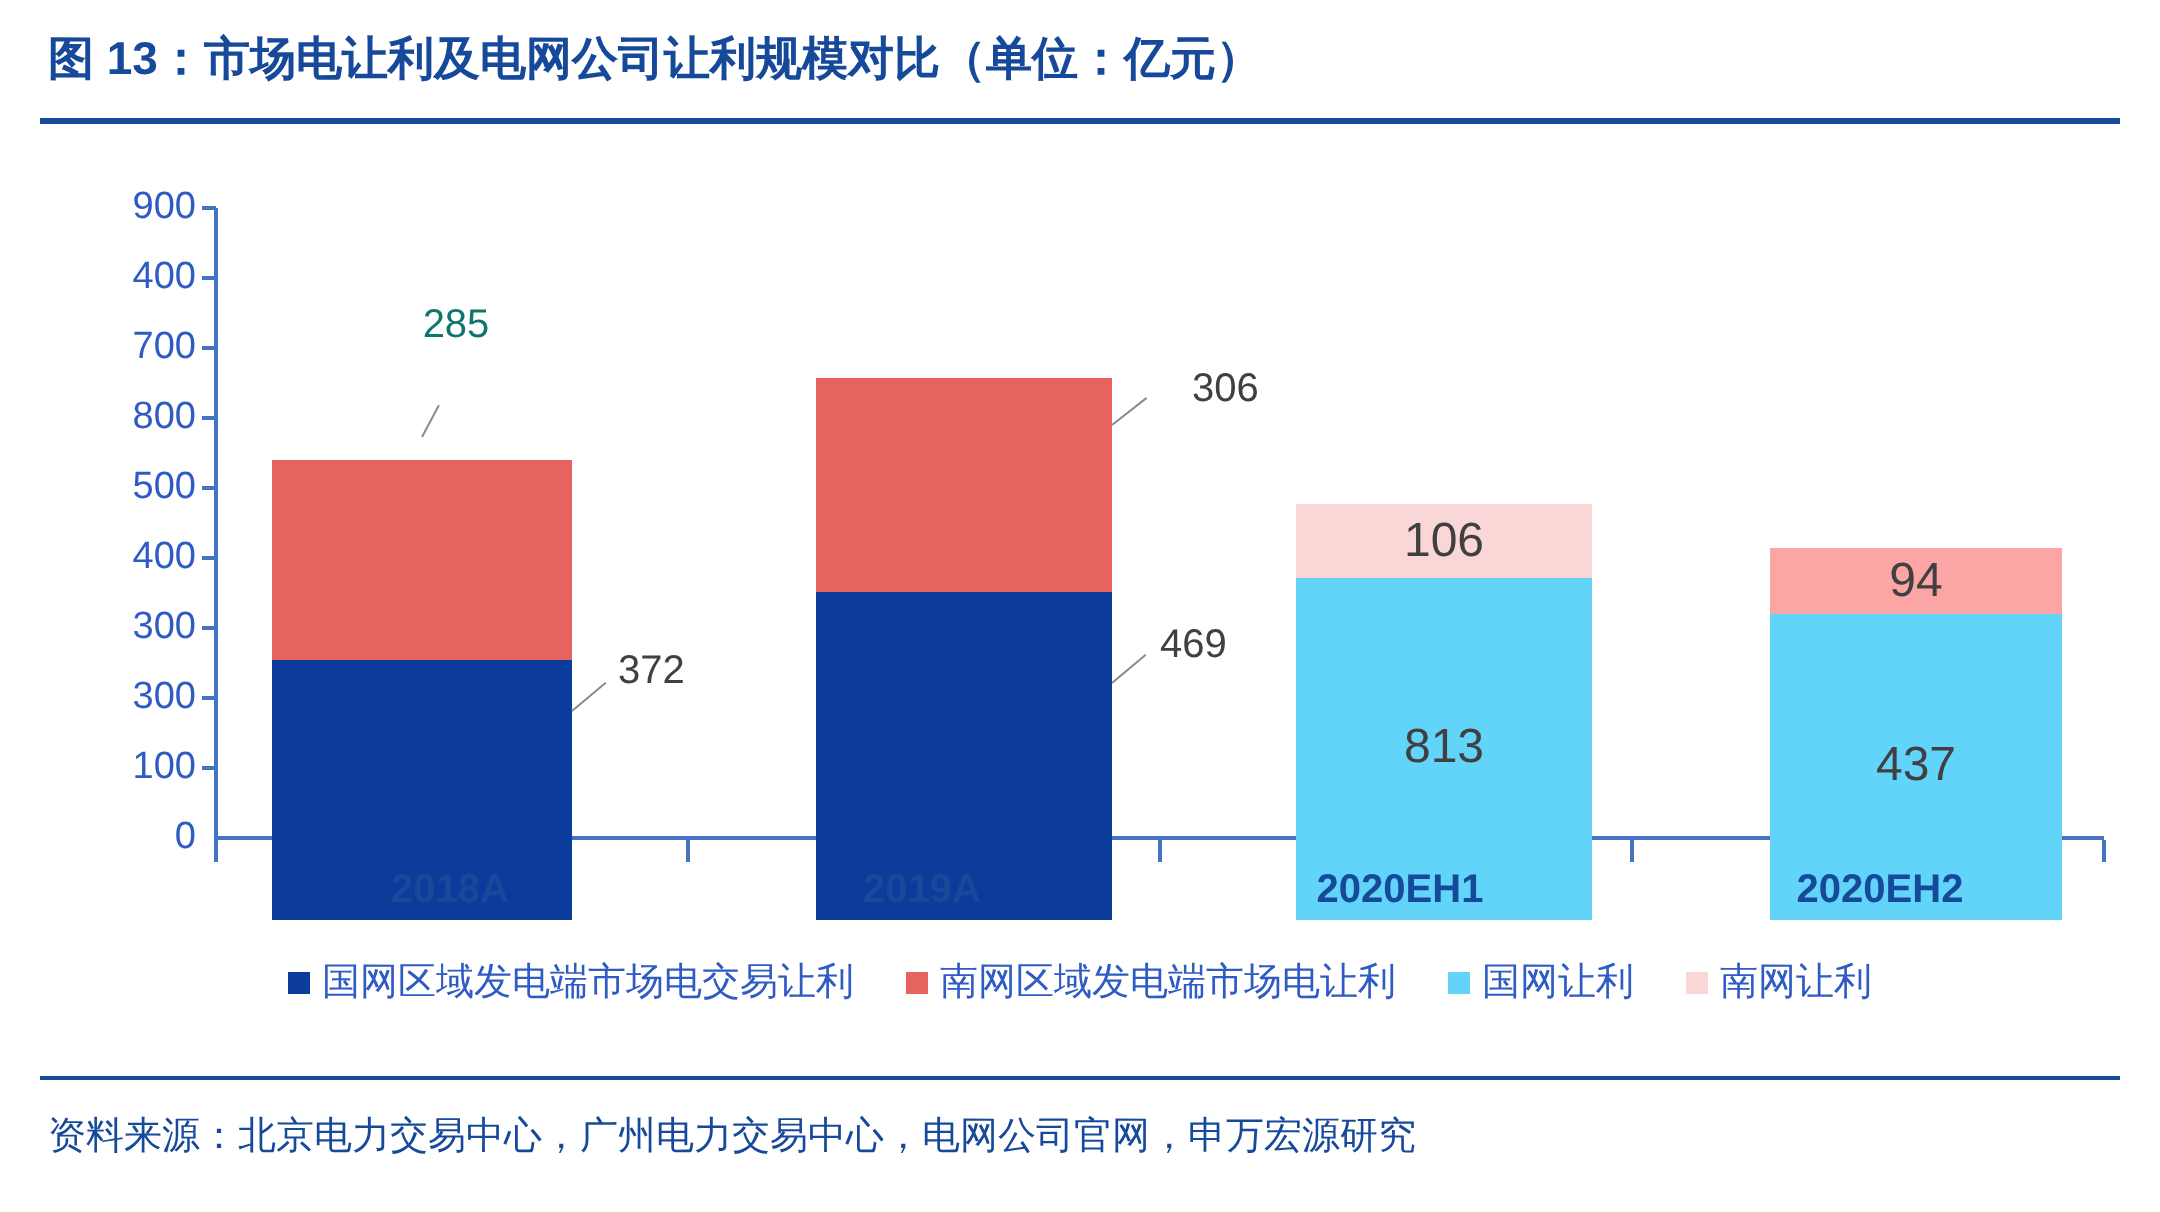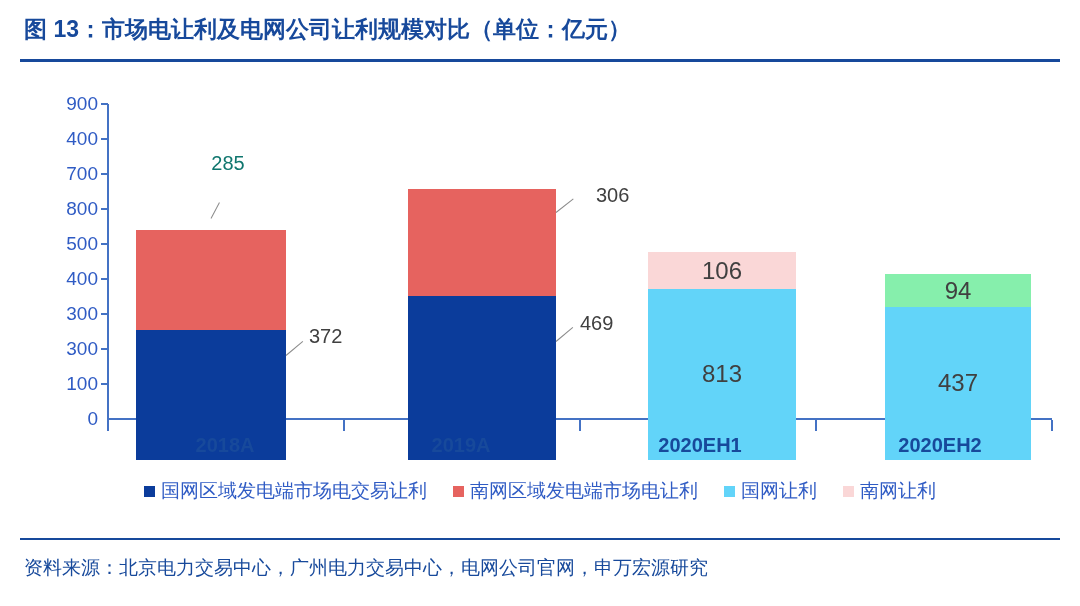--- a/index.html
+++ b/index.html
@@ -261,21 +261,21 @@
       </div>
       <div class="seg" style="bottom:171px; height:37px; background:#FAD7D7;">
         <div class="seg-label-in" style="top:19px;">106</div>
       </div>
     </div>
 
     <div class="bar-col" style="left:885px; width:146px; height:348px;">
       <div class="seg" style="bottom:0; height:153px; background:#62D4F9;">
         <div class="seg-label-in" style="top:76px;">437</div>
       </div>
-      <div class="seg" style="bottom:153px; height:33px; background:#86efac;">
+      <div class="seg" style="bottom:153px; height:33px; background:#fca5a5;">
         <div class="seg-label-in" style="top:17px;">94</div>
       </div>
     </div>
 
     <div class="xcat" style="left:225px">2018A</div>
     <div class="xcat" style="left:461px">2019A</div>
     <div class="xcat" style="left:700px">2020EH1</div>
     <div class="xcat" style="left:940px">2020EH2</div>
 
   </div>

